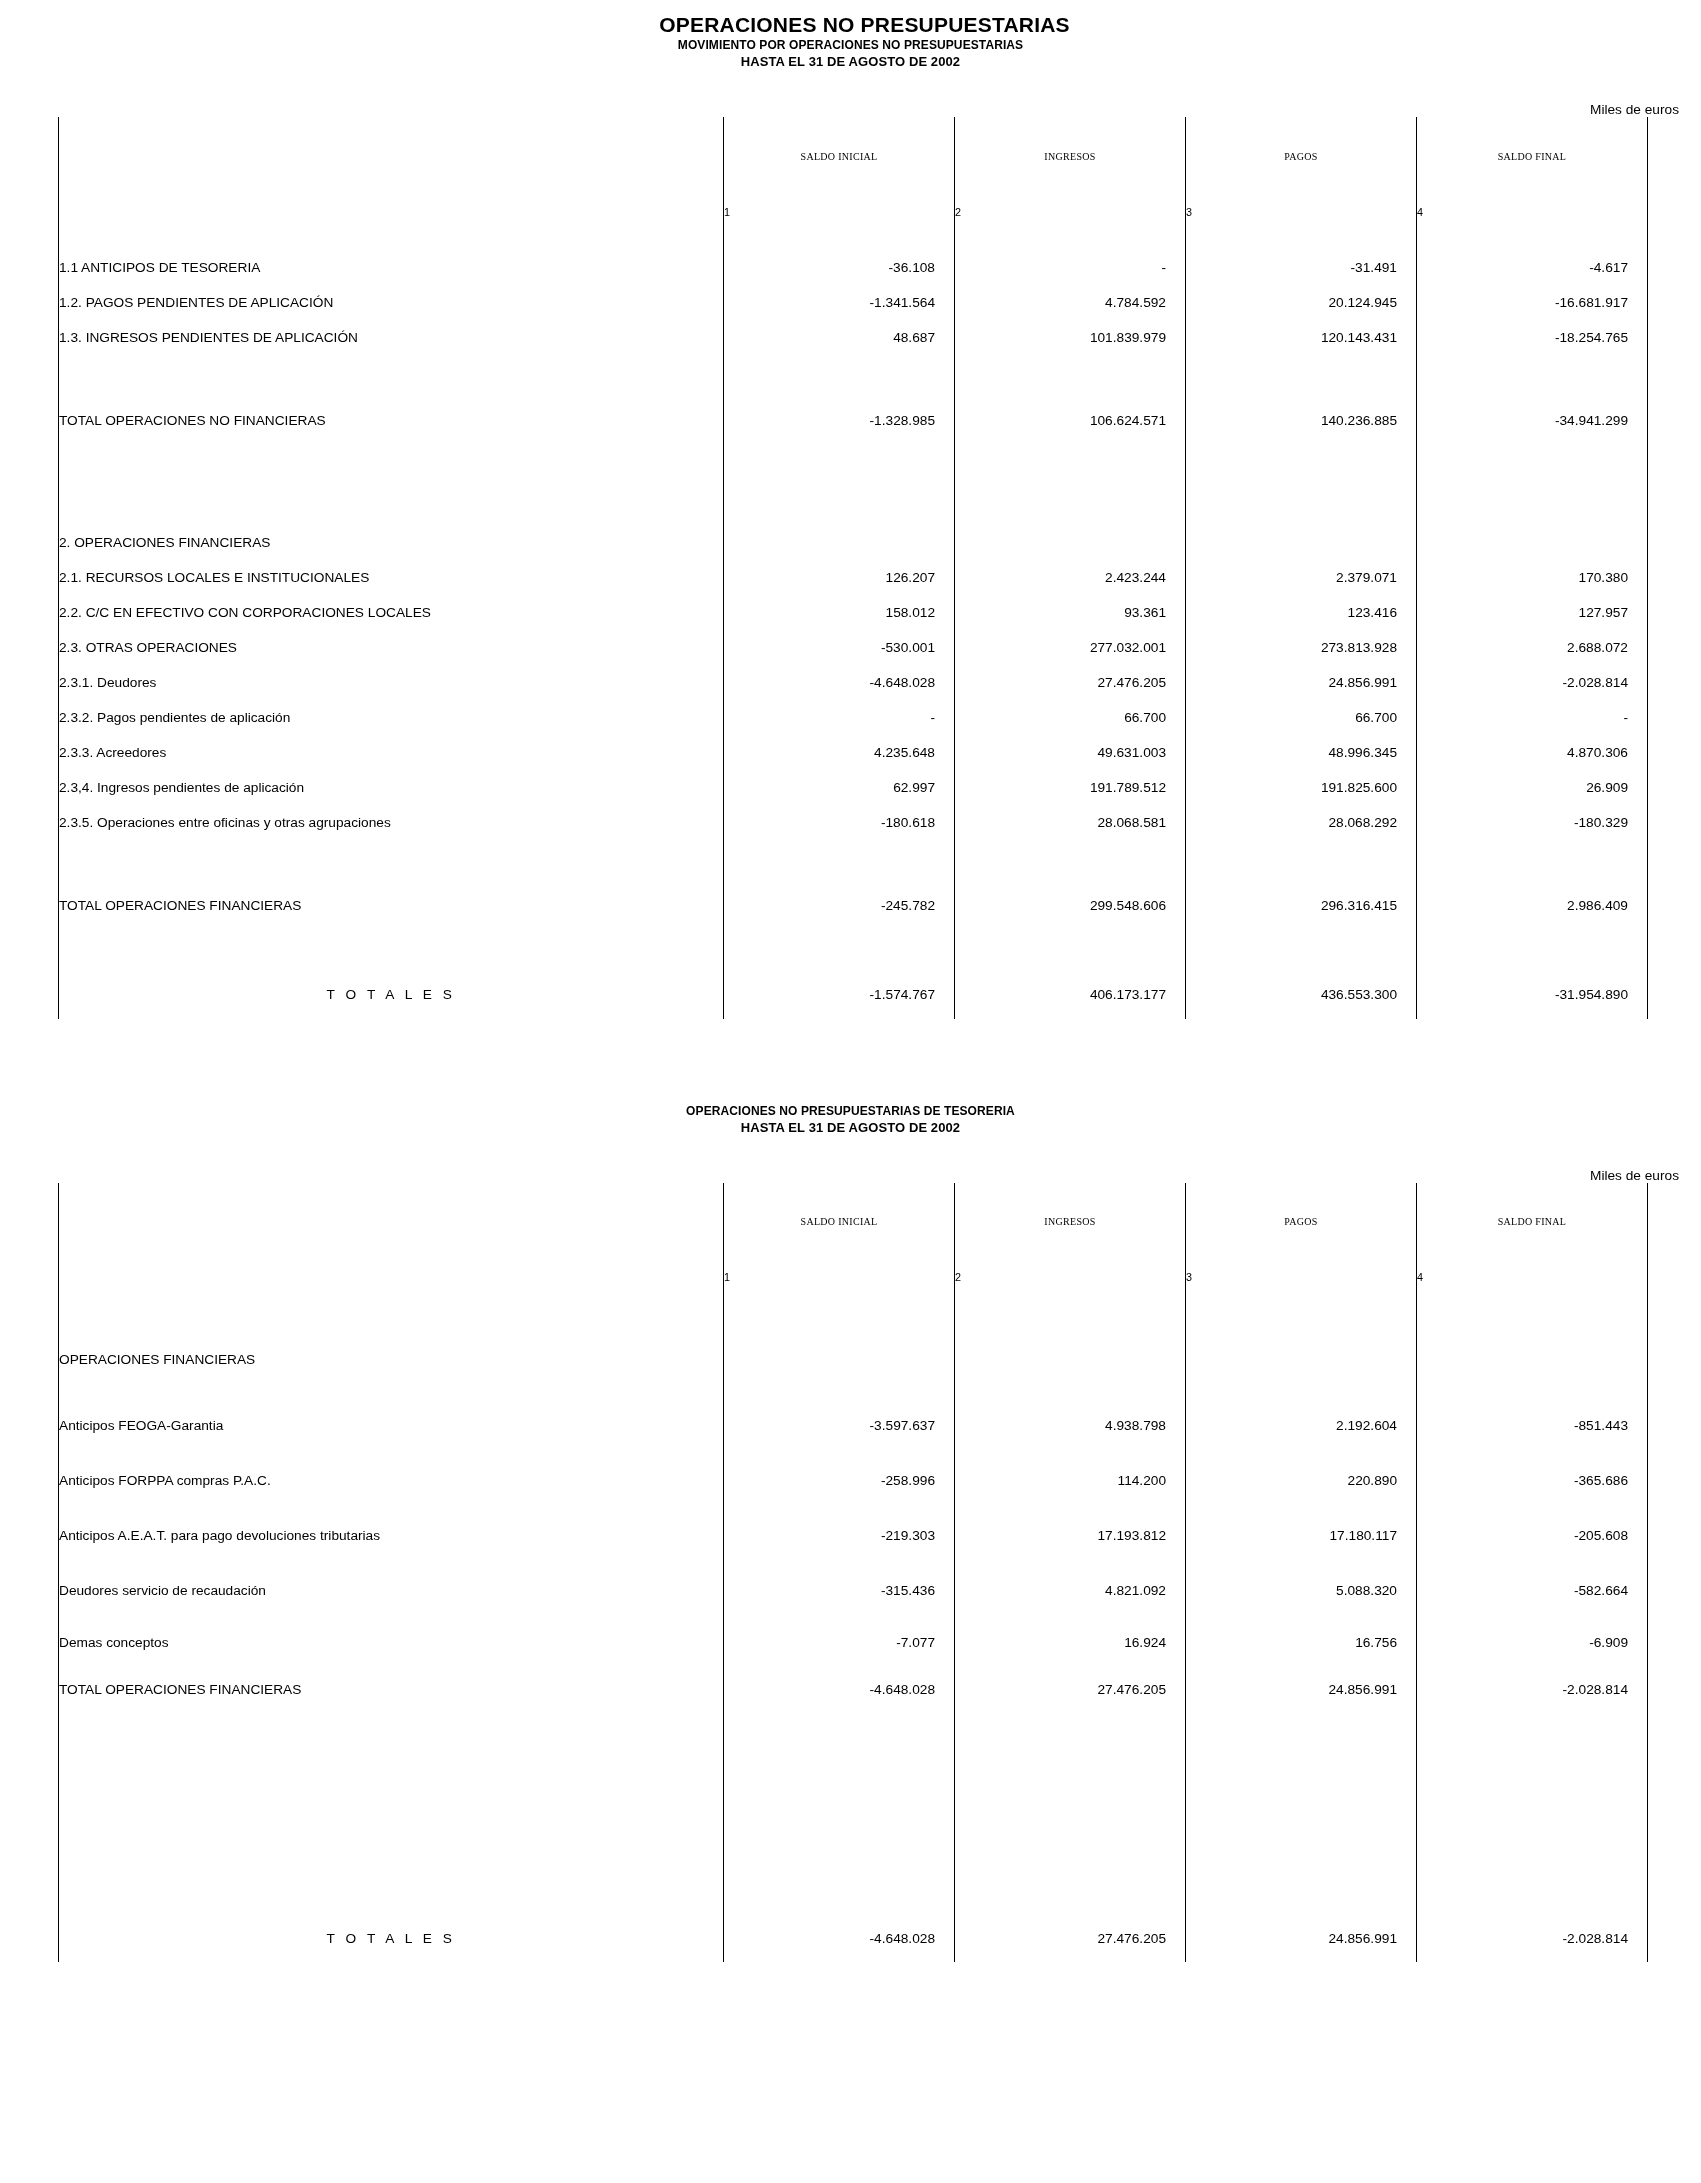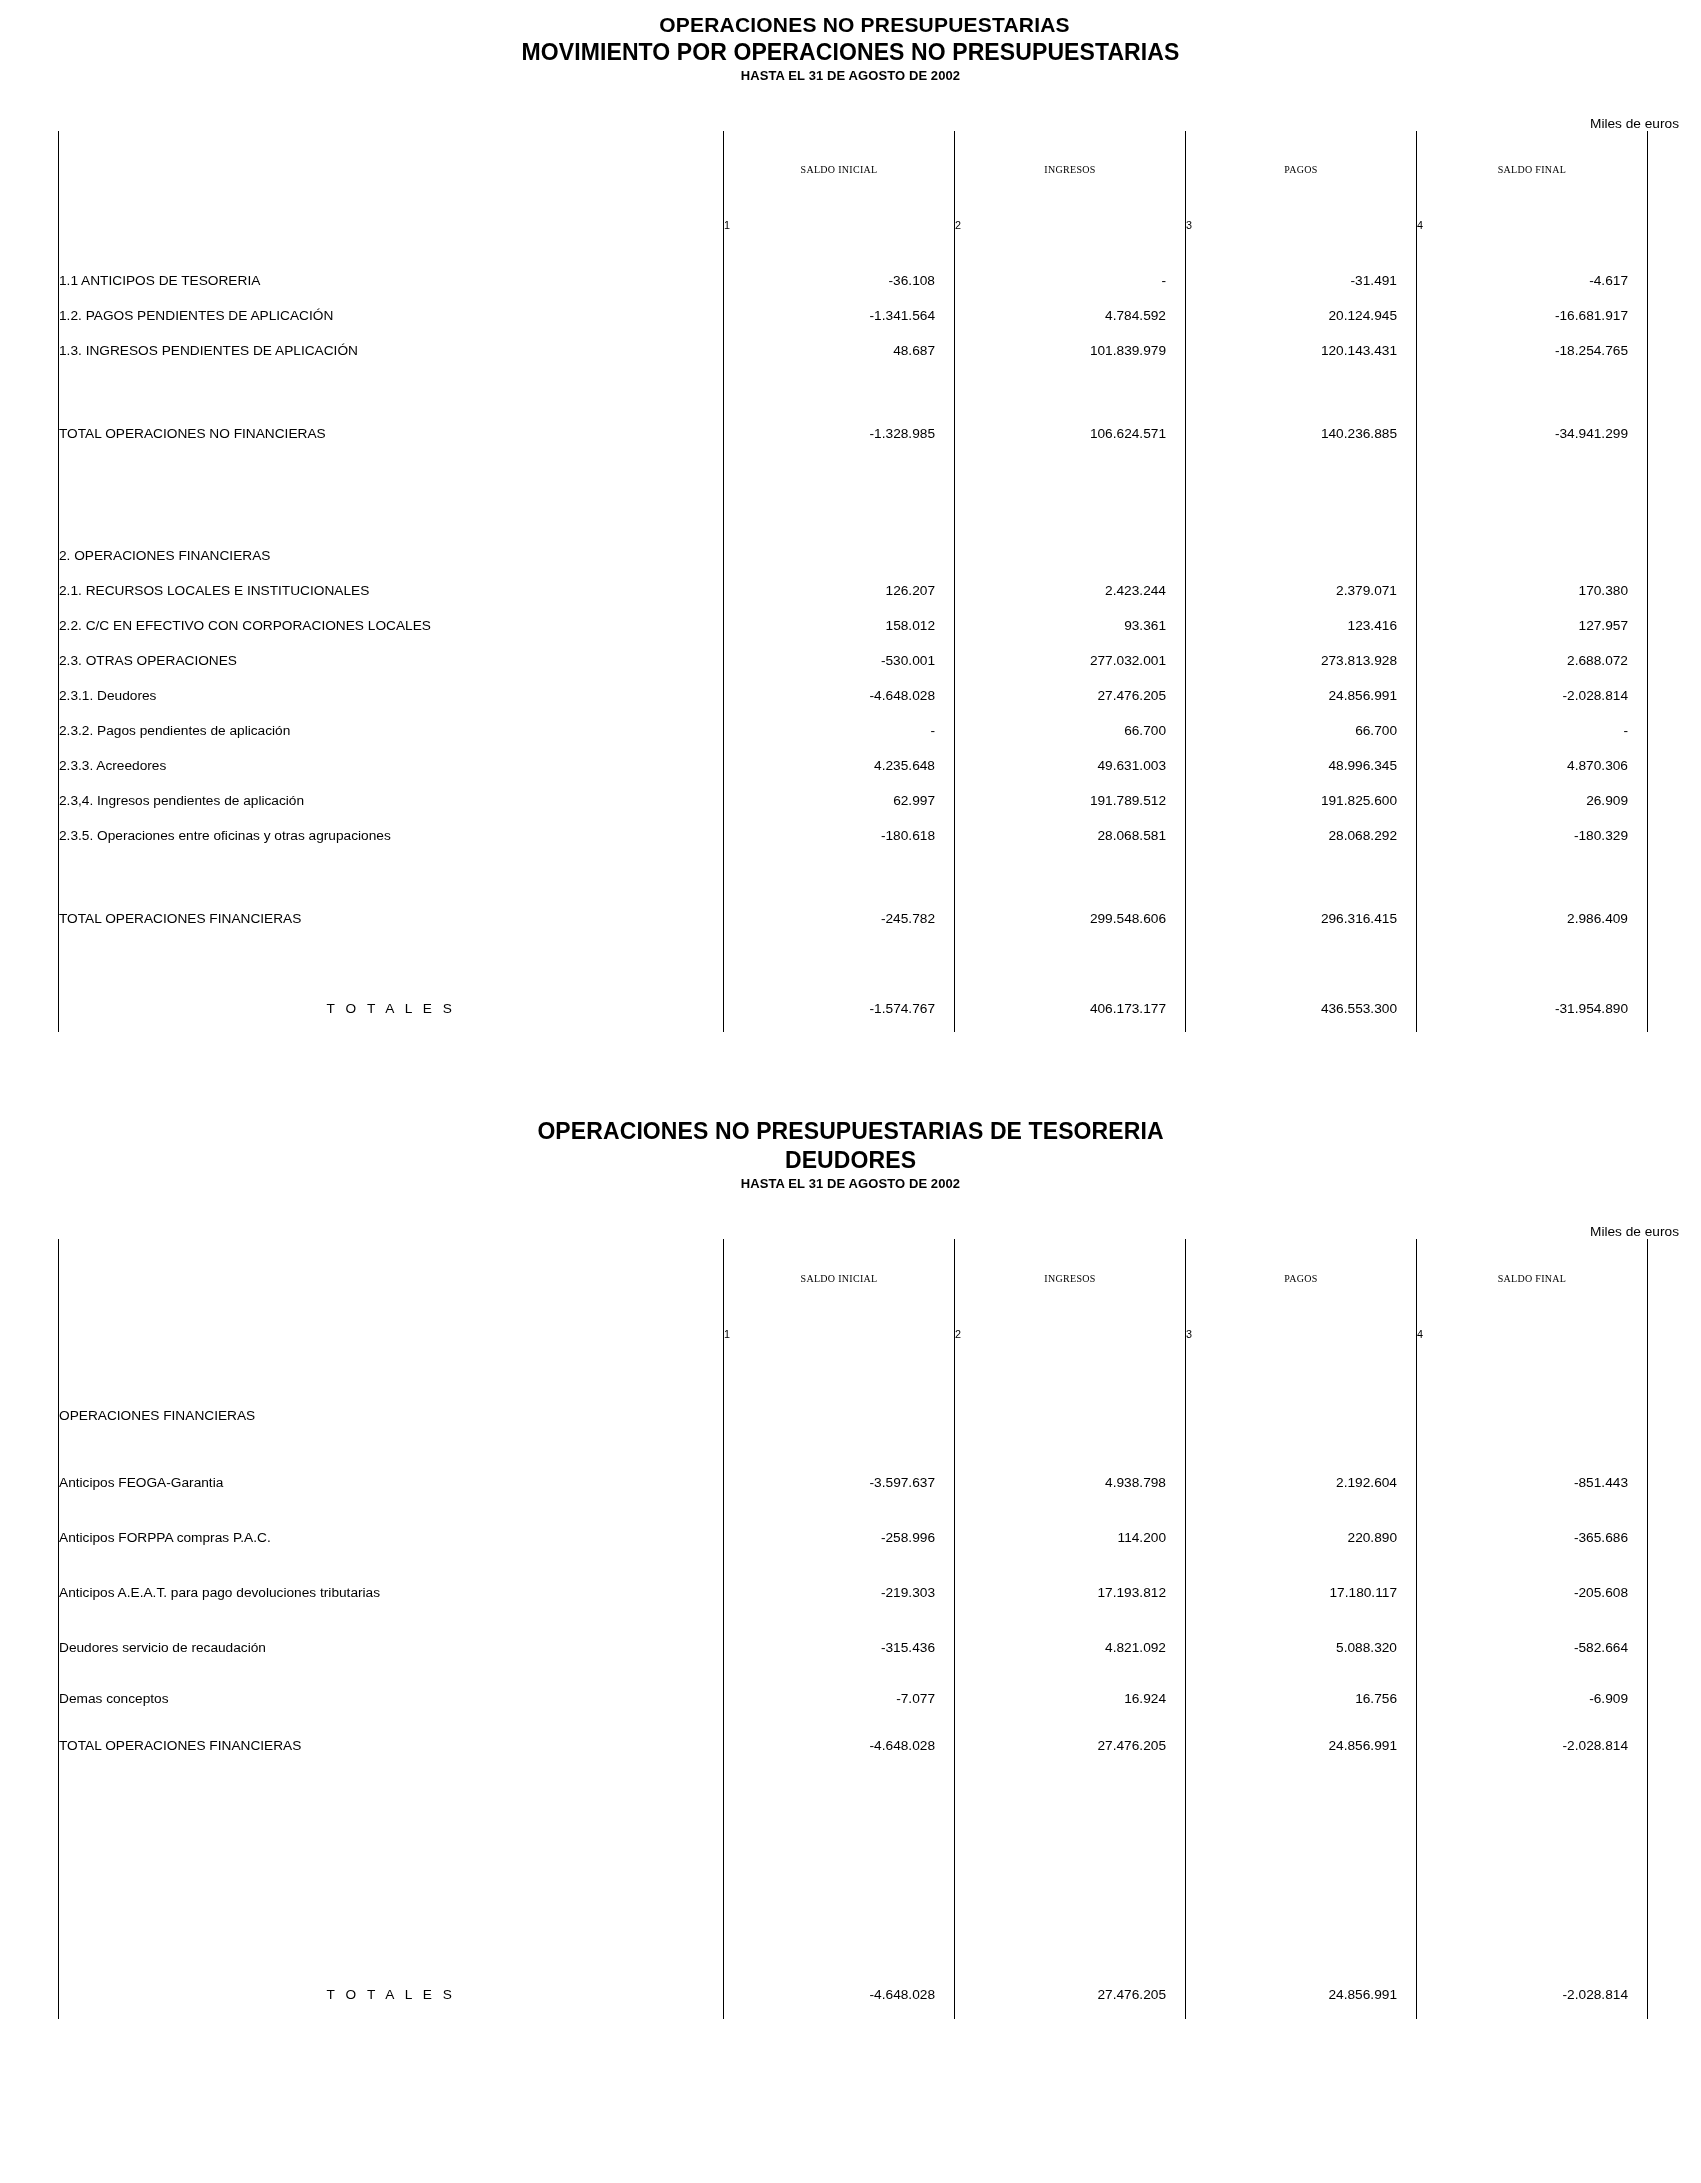--- a/index.html
+++ b/index.html
@@ -28,21 +28,21 @@
     width: 1701px;
   }
   .title-main {
     font-size: 21px;
     font-weight: bold;
     letter-spacing: 0.2px;
     line-height: 1.25;
     padding-left: 28px;
   }
   .title-sub {
-    font-size: 23px;
+    font-size: 12px;
     font-weight: bold;
     letter-spacing: 0.1px;
     line-height: 1.25;
   }
   .title-date {
     font-size: 13px;
     font-weight: bold;
     letter-spacing: 0.1px;
     line-height: 1.35;
   }
@@ -338,21 +338,20 @@
         <td class="num tot-num vline-l">406.173.177</td>
         <td class="num tot-num vline-l">436.553.300</td>
         <td class="num tot-num vline-l vline-r">-31.954.890</td>
       </tr>
     </tbody>
   </table>
   </div>
 
   <div class="title-block" style="margin-top:85px;">
     <div class="title-sub">OPERACIONES NO PRESUPUESTARIAS DE TESORERIA</div>
-    <div class="title-sub">DEUDORES</div>
     <div class="title-date">HASTA EL 31 DE AGOSTO DE 2002</div>
   </div>
 
   <div class="units" style="margin-top:33px;">Miles de euros</div>
 
   <div class="tbl-wrap">
   <table class="fin">
     <colgroup>
       <col class="c-label">
           <col class="c-num">

